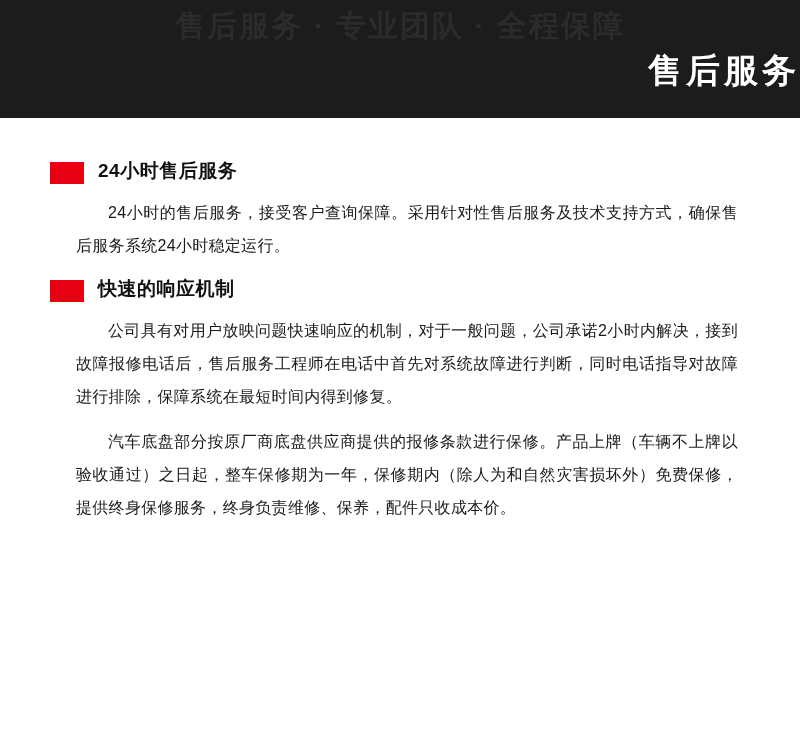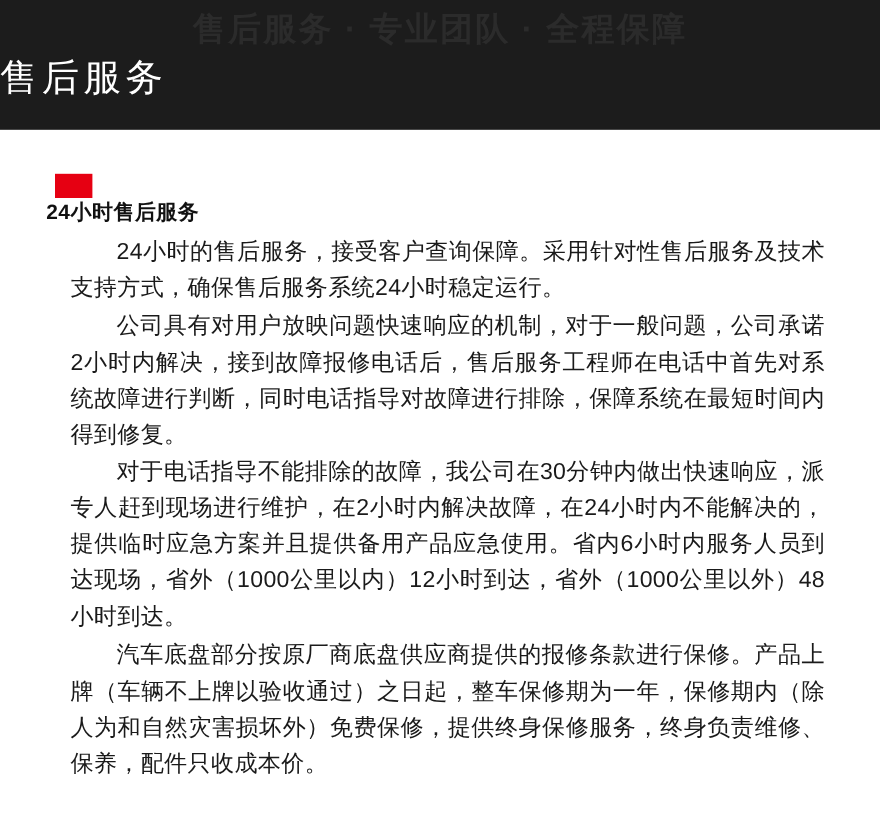--- a/index.html
+++ b/index.html
@@ -39,60 +39,59 @@
     letter-spacing: 2px;
     color: #2b2b2b;
     white-space: nowrap;
     user-select: none;
   }
   .banner-title {
     position: absolute;
     top: 48px;
     left: 0;
     width: 800px;
-    text-align: left;
+    text-align: right;
     font-size: 34px;
-    font-weight: normal;
+    font-weight: bold;
     color: #ffffff;
     letter-spacing: 4px;
   }
   
   .content {
     padding: 26px 42px 0 42px;
   }
   .section {
     margin-bottom: 2px;
   }
   .section-head {
     display: flex;
-    align-items: flex-start;
+    align-items: flex-end;
     margin-bottom: 6px;
     margin-top: 14px;
-    flex-direction: column;
   }
   .bullet {
     width: 34px;
     height: 22px;
     background: #e60012;
     flex: 0 0 auto;
     margin-right: 14px;
     margin-left: 8px;
   }
   .section-title {
     font-size: 19px;
     font-weight: bold;
     color: #111111;
     letter-spacing: 0.5px;
   }
   .para {
-    font-size: 21px;
+    font-size: 16px;
     color: #1a1a1a;
     line-height: 33px;
     text-indent: 2em;
-    margin: 0;
+    margin: 12px;
     padding: 0 8px 0 22px;
     text-align: justify;
     letter-spacing: 0.3px;
   }
   .para + .para {
     margin-top: 0px;
   }
 </style>
 </head>
 <body>
@@ -109,22 +108,25 @@
     <div class="section">
       <div class="section-head">
         <span class="bullet"></span>
         <span class="section-title">24小时售后服务</span>
       </div>
       <p class="para">24小时的售后服务，接受客户查询保障。采用针对性售后服务及技术支持方式，确保售后服务系统24小时稳定运行。</p>
     </div>
 
 
     <div class="section">
+      <div class="section-head">
+        <span class="bullet"></span>
+        <span class="section-title">快速的响应机制</span>
+      </div>
       <p class="para">公司具有对用户放映问题快速响应的机制，对于一般问题，公司承诺2小时内解决，接到故障报修电话后，售后服务工程师在电话中首先对系统故障进行判断，同时电话指导对故障进行排除，保障系统在最短时间内得到修复。</p>
-      <p class="para">对于电话指导不能排除的故障，我公司在30分钟内做出快速响应，派专人赶到现场进行维护，在2小时内解决故障，在24小时内不能解决的，提供临时应急方案并且提供备用产品应急使用。省内6小时内服务人员到达现场，省外（1000公里以内）12小时到达，省外（1000公里以外）48小时到达。</p>
     </div>
 
     <div class="section">
       <p class="para">汽车底盘部分按原厂商底盘供应商提供的报修条款进行保修。产品上牌（车辆不上牌以验收通过）之日起，整车保修期为一年，保修期内（除人为和自然灾害损坏外）免费保修，提供终身保修服务，终身负责维修、保养，配件只收成本价。</p>
     </div>
 
   </div>
 </div>
 
 </body></html>

